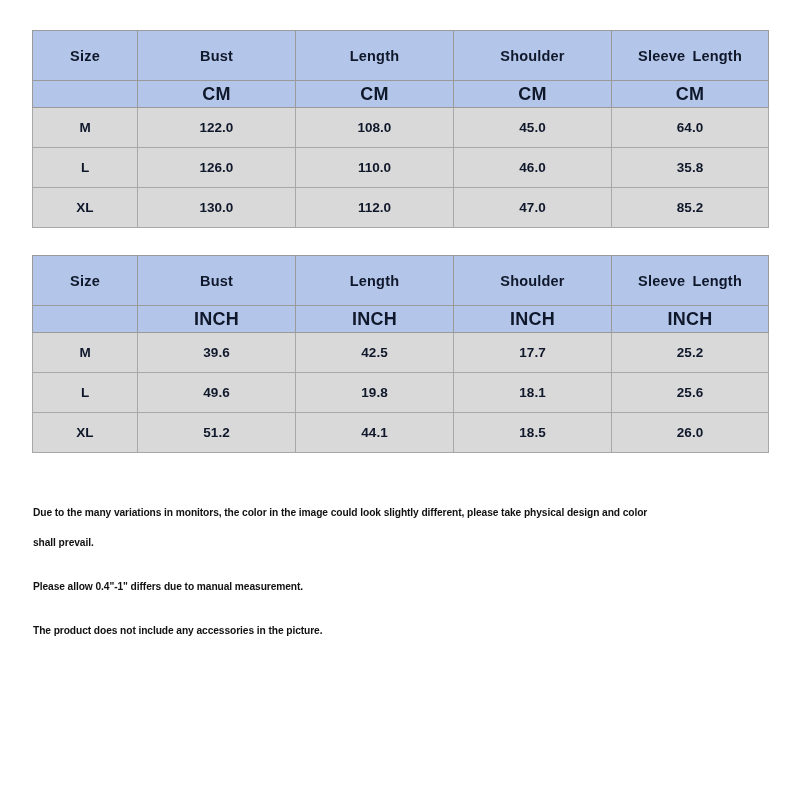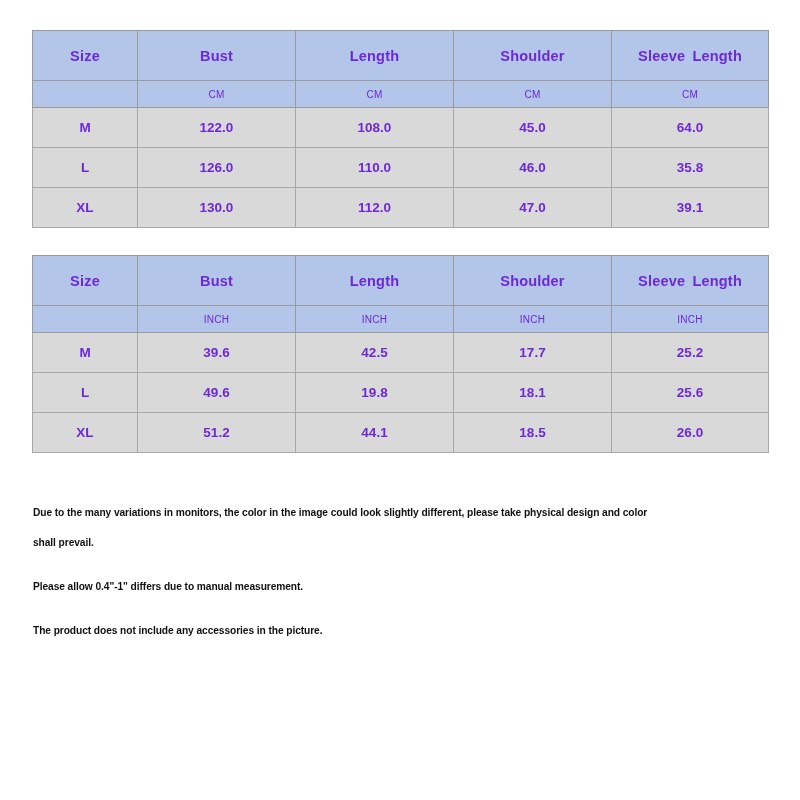--- a/index.html
+++ b/index.html
@@ -39,39 +39,39 @@
   .size-table col.c-length   { width: 158px; }
   .size-table col.c-shoulder { width: 158px; }
   .size-table col.c-sleeve   { width: 157px; }
 
   .size-table th,
   .size-table td {
     border: 1px solid #9a9a9a;
     text-align: center;
     vertical-align: middle;
     padding: 0;
-    color: #6d28d9;
+    color: #0f172a;
   }
 
   
   .size-table tr.head-row th {
     background: #b3c5e8;
     height: 49px;
     font-size: 14.5px;
     font-weight: bold;
     letter-spacing: 0.2px;
   }
   .size-table tr.head-row th.sleeve-head { word-spacing: 3px; }
 
   
   .size-table tr.unit-row td {
     background: #b3c5e8;
     height: 26px;
-    font-size: 10px;
-    font-weight: normal;
+    font-size: 18px;
+    font-weight: bold;
     letter-spacing: 0.3px;
   }
   .size-table tr.unit-row td.unit-blank { background: #b3c5e8; }
 
   
   .size-table tr.data-row td {
     background: #d9d9d9;
     height: 39px;
     font-size: 13.5px;
     font-weight: bold;
@@ -145,21 +145,21 @@
         <td>126.0</td>
         <td>110.0</td>
         <td>46.0</td>
         <td>35.8</td>
       </tr>
       <tr class="data-row">
         <td>XL</td>
         <td>130.0</td>
         <td>112.0</td>
         <td>47.0</td>
-        <td>39.1</td>
+        <td>85.2</td>
       </tr>
     </tbody>
   </table>
 
   <table class="size-table" id="table-in">
     <colgroup>
       <col class="c-size">
         <col class="c-bust">
         <col class="c-length">
         <col class="c-shoulder">

